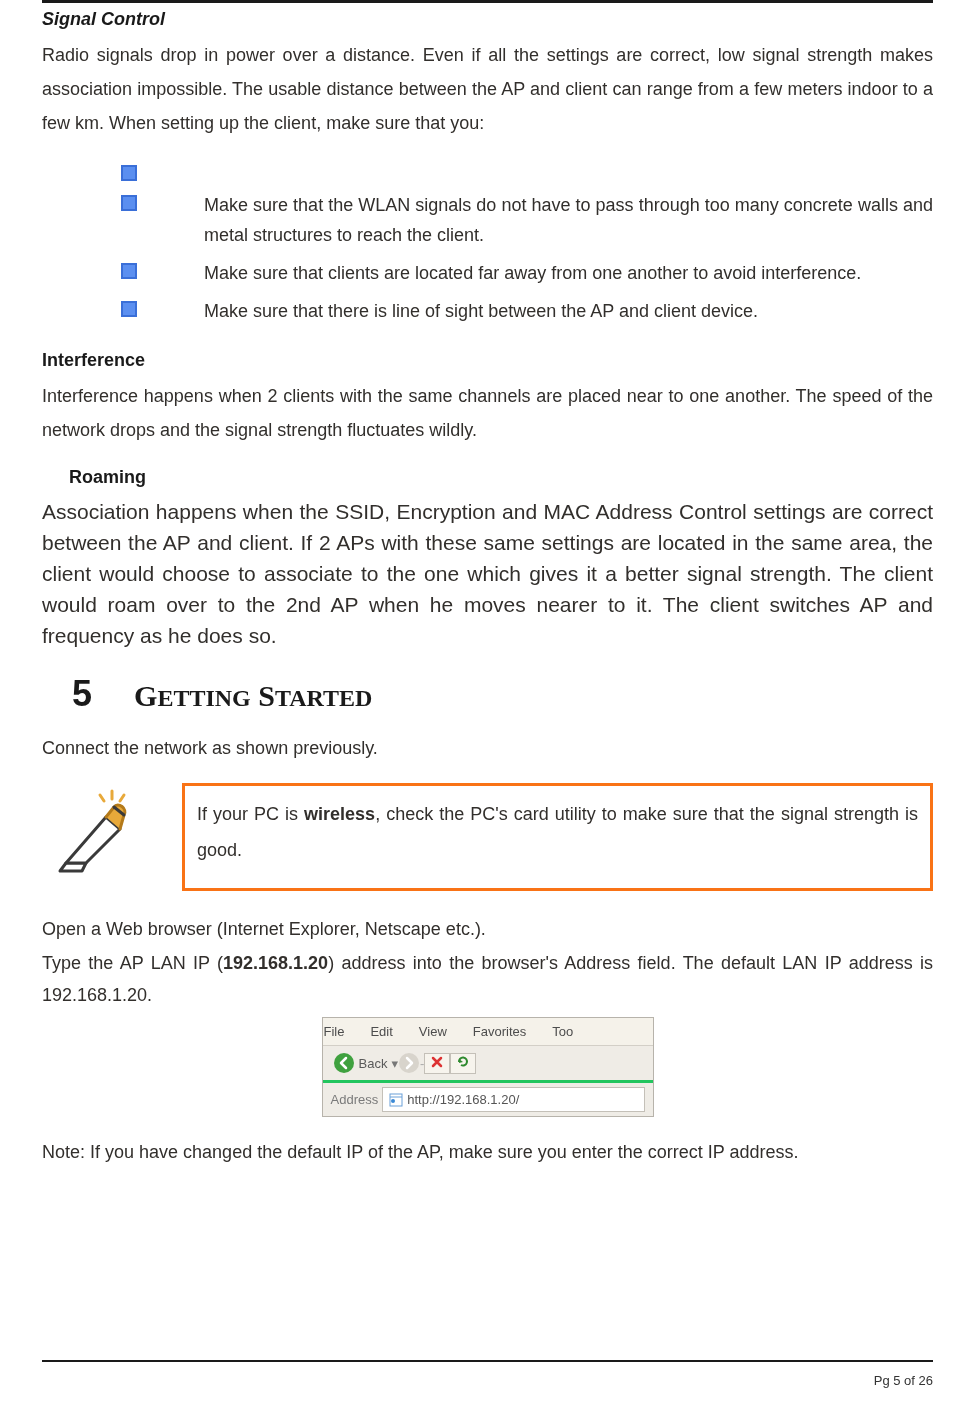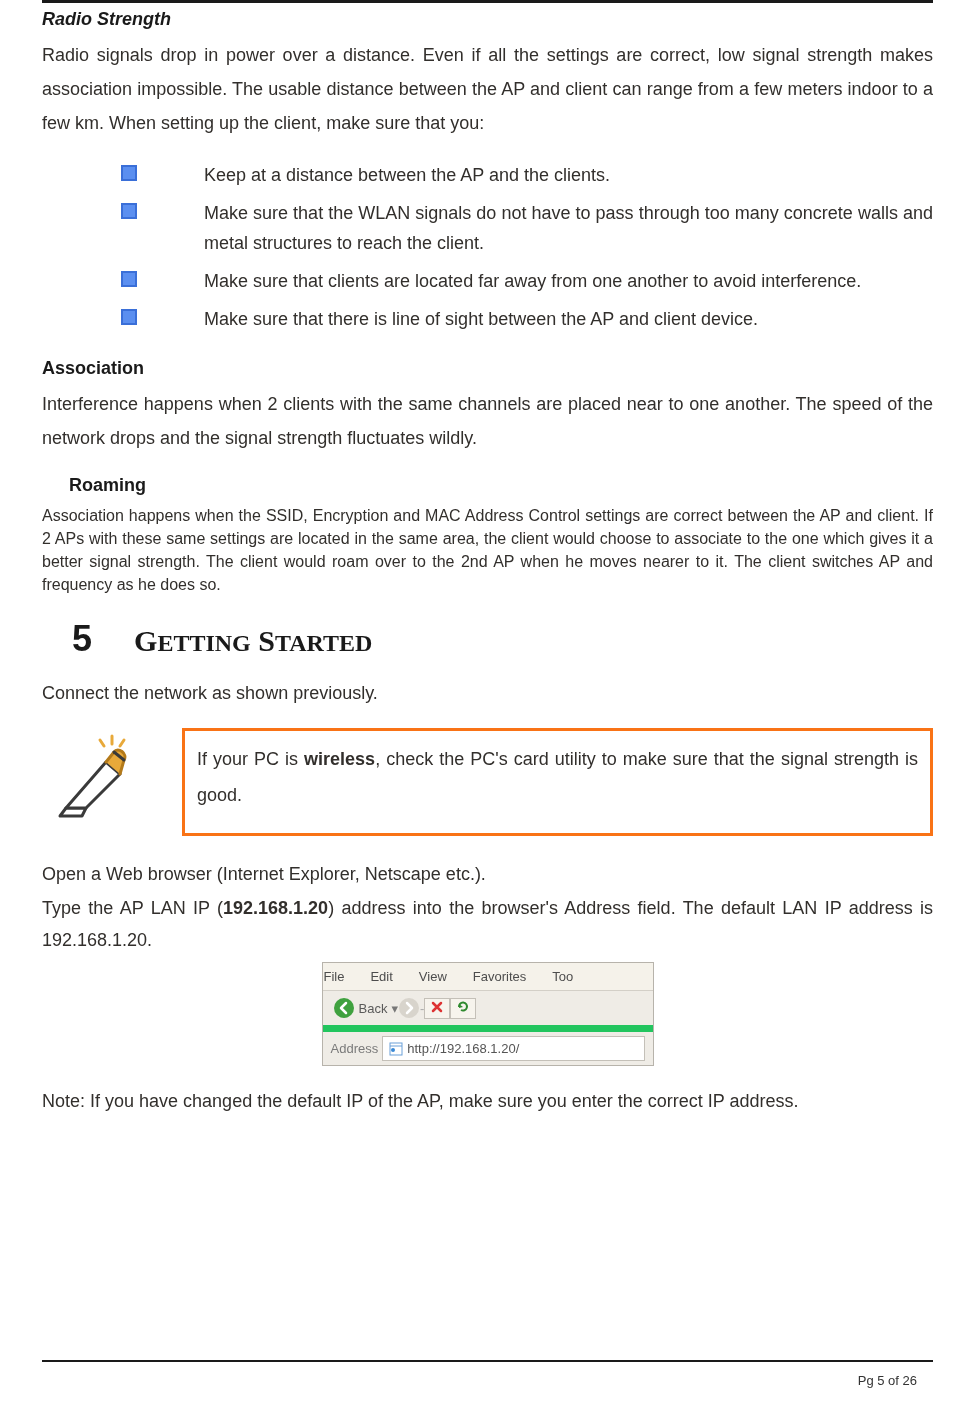--- a/index.html
+++ b/index.html
@@ -29,22 +29,22 @@
     margin: 2px 0 8px 0;
     color: #1a1a1a;
   }
   .para {
     font-size: 18px;
     line-height: 34px;
     text-align: justify;
     margin: 0 0 20px 0;
   }
   .para-lg {
-    font-size: 16px;
-    line-height: 23px;
+    font-size: 21px;
+    line-height: 31px;
     text-align: justify;
     margin: 0 0 20px 0;
   }
   .bullets {
     margin: 4px 0 24px 0;
   }
   .brow {
     display: flex;
     align-items: flex-start;
     margin: 4px 0 8px 0;
@@ -127,21 +127,21 @@
     gap: 26px;
     padding: 6px 1px;
     border-bottom: 1px solid #d3cfc7;
     background: #f5f2ea;
     color: #4d4d4d;
   }
   .ie-toolbar {
     display: flex;
     align-items: center;
     padding: 6px 10px;
-    border-bottom: 7px solid #22c55e;
+    border-bottom: 3px solid #22c55e;
     background: #efece6;
   }
   .ie-back { display: flex; align-items: center; gap: 4px; }
   .ie-addr {
     display: flex;
     align-items: center;
     gap: 4px;
     padding: 4px 8px;
     background: #efece6;
     color: #7a7a7a;
@@ -160,45 +160,44 @@
   .bottom-rule {
     position: absolute;
     left: 42px;
     right: 42px;
     bottom: 46px;
     height: 2px;
     background: #1a1a1a;
   }
   .footer {
     position: absolute;
-    right: 58px;
+    right: 42px;
     bottom: 20px;
     font-size: 13px;
     color: #333;
   }
   .bold { font-weight: 700; }
 </style>
 </head>
 <body>
 
 <div class="page">
   <div class="top-rule"></div>
 
-  <div class="h3">Radio Strength</div>
+  <div class="h3">Signal Control</div>
   <div class="para">Radio signals drop in power over a distance. Even if all the settings are correct, low signal strength makes association impossible.  The usable distance between the AP and client can range from a few meters indoor to a few km. When setting up the client, make sure that you:</div>
 
   <div class="bullets">
     <div class="brow">
       <span class="bicon">
         <svg viewBox="0 0 18 18" width="18" height="18">
             <rect x="1" y="1" width="16" height="16" fill="#3a6fd8"></rect>
             <rect x="3" y="3" width="12" height="12" fill="#5b8ff0"></rect>
           </svg>
       </span>
-      <span class="btext">Keep at a distance between the AP and the clients.</span>
     </div>
     <div class="brow">
       <span class="bicon">
         <svg viewBox="0 0 18 18" width="18" height="18">
             <rect x="1" y="1" width="16" height="16" fill="#3a6fd8"></rect>
             <rect x="3" y="3" width="12" height="12" fill="#5b8ff0"></rect>
           </svg>
       </span>
       <span class="btext">Make sure that the WLAN signals do not have to pass through too many concrete walls and metal structures to reach the client.</span>
     </div>
@@ -215,21 +214,21 @@
       <span class="bicon">
         <svg viewBox="0 0 18 18" width="18" height="18">
             <rect x="1" y="1" width="16" height="16" fill="#3a6fd8"></rect>
             <rect x="3" y="3" width="12" height="12" fill="#5b8ff0"></rect>
           </svg>
       </span>
       <span class="btext">Make sure that there is line of sight between the AP and client device.</span>
     </div>
   </div>
 
-  <div class="h3" style="font-style:normal;">Association</div>
+  <div class="h3" style="font-style:normal;">Interference</div>
   <div class="para">Interference happens when 2 clients with the same channels are placed near to one another. The speed of the network drops and the signal strength fluctuates wildly.</div>
 
   <div class="h3" style="font-style:normal;margin-left:27px;">Roaming</div>
   <div class="para-lg">Association happens when the SSID, Encryption and MAC Address Control settings are correct between the AP and client. If 2 APs with these same settings are located in the same area, the client would choose to associate to the one which gives it a better signal strength. The client would roam over to the 2nd AP when he moves nearer to it. The client switches AP and frequency as he does so.</div>
 
   <div class="sec5">
     <span class="num">5</span>
     <span class="ttl">
       <span>G</span><span class="sc">ETTING</span><span> S</span><span class="sc">TARTED</span>
     </span>

